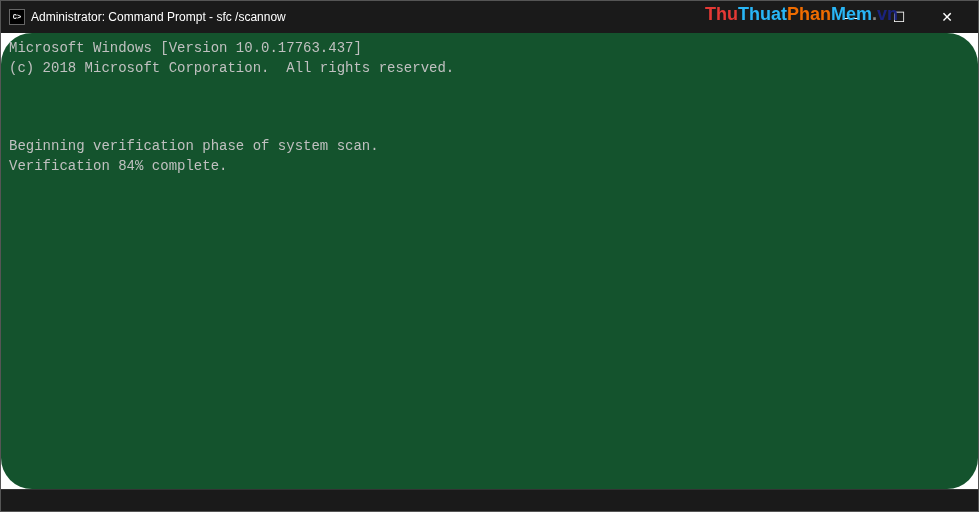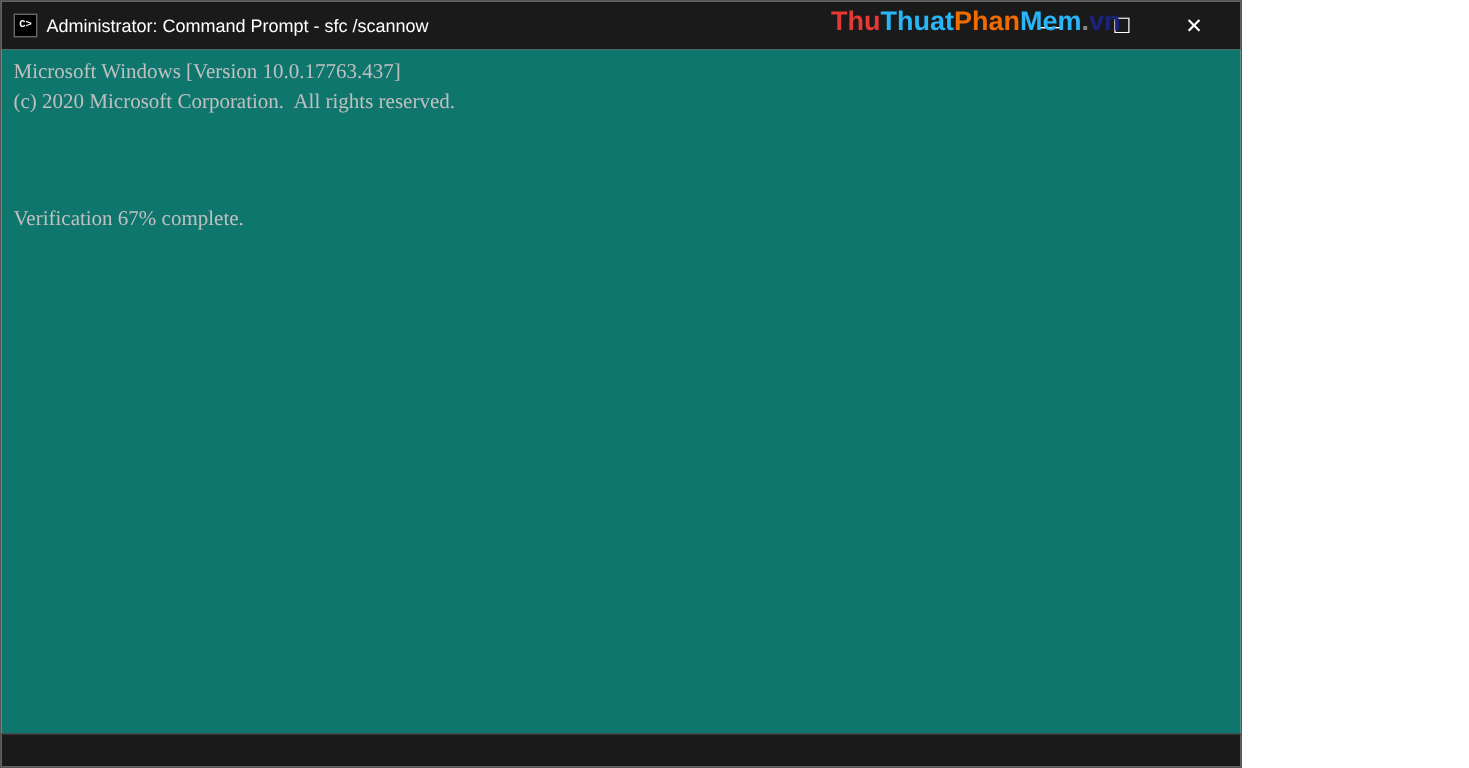--- a/index.html
+++ b/index.html
@@ -9,21 +9,21 @@
     }
 
     body {
       width: 979px;
       height: 512px;
       overflow: hidden;
       font-family: Arial, sans-serif;
     }
 
     .window {
-      width: 828px;
+      width: 979px;
       height: 512px;
       display: flex;
       flex-direction: column;
       border: 1px solid #555;
     }
 
     .titlebar {
       background: #1a1a1a;
       height: 32px;
       display: flex;
@@ -112,27 +112,28 @@
       align-items: center;
       justify-content: center;
       cursor: pointer;
       color: #fff;
       font-size: 14px;
       background: transparent;
       border: none;
     }
 
     .terminal-body {
-      background: #0f766e;
+      background: #14532d;
       flex: 1;
       padding: 6px 8px;
-      font-family: Liberation Serif, serif;
+      font-family: Liberation Mono, monospace;
       font-size: 14px;
       color: #c0c0c0;
       overflow: hidden;
+      border-radius: 31px;
     }
 
     .terminal-line {
       line-height: 1.4;
       white-space: pre;
       margin-bottom: 0;
     }
 
     .empty-line {
       height: 19.6px;
@@ -162,21 +163,22 @@
 
     <div class="titlebar-controls">
       <button class="titlebar-btn">—</button>
       <button class="titlebar-btn">☐</button>
       <button class="titlebar-btn close">✕</button>
     </div>
   </div>
 
   <div class="terminal-body">
     <div class="terminal-line">Microsoft Windows [Version 10.0.17763.437]</div>
-    <div class="terminal-line">(c) 2020 Microsoft Corporation.  All rights reserved.</div>
+    <div class="terminal-line">(c) 2018 Microsoft Corporation.  All rights reserved.</div>
     <div class="terminal-line empty-line"> </div>
     <div class="terminal-line empty-line"> </div>
     <div class="terminal-line empty-line"> </div>
-    <div class="terminal-line">Verification 67% complete.</div>
+    <div class="terminal-line">Beginning verification phase of system scan.</div>
+    <div class="terminal-line">Verification 84% complete.</div>
   </div>
 
   <div class="statusbar"></div>
 </div>
 
 </body></html>

